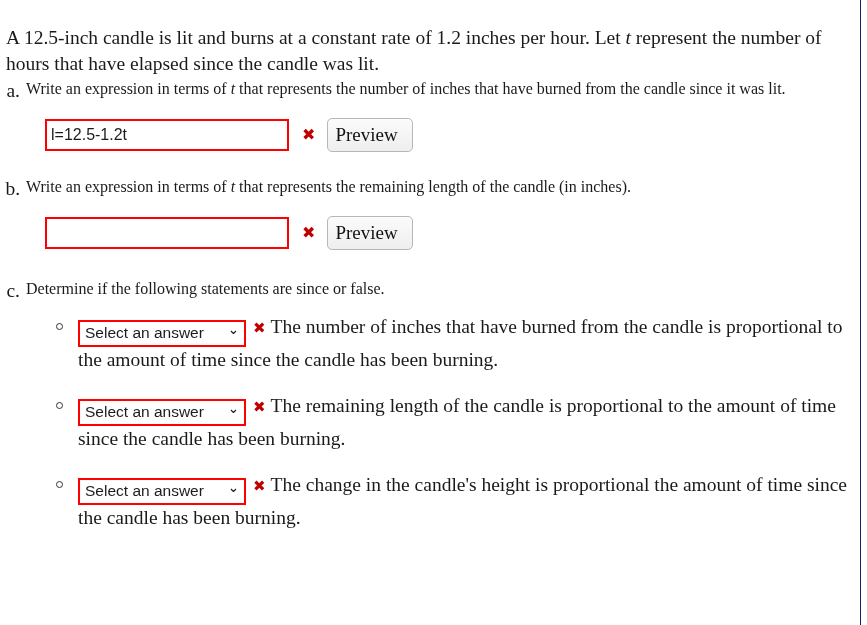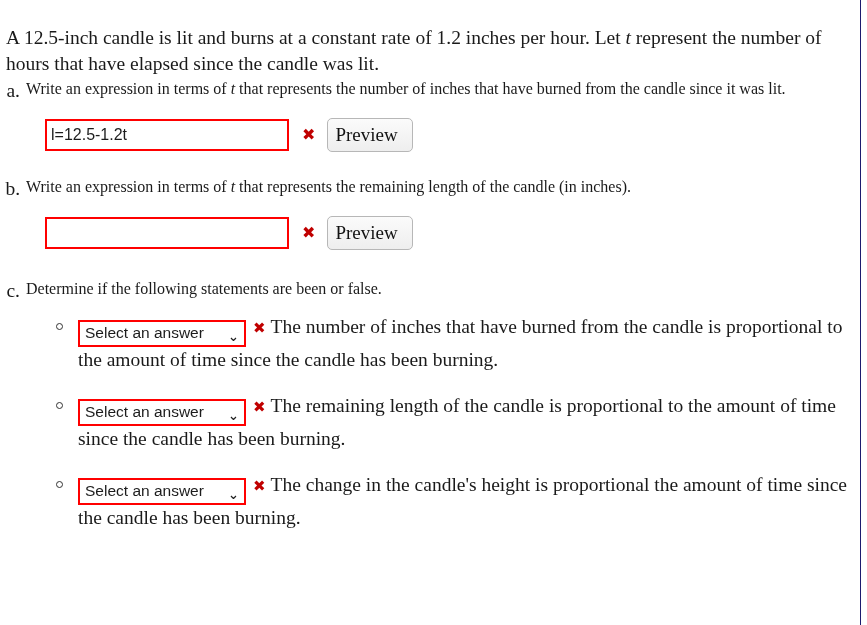--- a/index.html
+++ b/index.html
@@ -150,21 +150,21 @@
     top: 9px;
     width: 7px;
     height: 7px;
     border: 1.4px solid #333333;
     border-radius: 50%;
     box-sizing: border-box;
   }
 
   .answer-select {
     display: inline-flex;
-    align-items: flex-end;
+    align-items: flex-start;
     justify-content: space-between;
     vertical-align: -5px;
     width: 168px;
     box-sizing: border-box;
     border: 2px solid #ff0000;
     background: #ffffff;
     padding: 1px 5px 2px 5px;
     font-family: "Liberation Sans", "DejaVu Sans", sans-serif;
     font-size: 15.5px;
     line-height: 20px;
@@ -224,21 +224,21 @@
           <input class="answer-input" type="text" value="" style="">
           <span class="xmark">✖</span>
           <button class="preview-btn">Preview</button>
         </div>
       </div>
     </div>
 
     <div class="part part-c" style="margin-top:28px;">
       <div class="part-label">c.</div>
       <div class="part-body">
-        <div class="part-text">Determine if the following statements are been or false.</div>
+        <div class="part-text">Determine if the following statements are since or false.</div>
         <ul class="statements">
 
           <li class="statement">
             <span class="ring-bullet"></span>
             <span class="answer-select">
               <span>Select an answer</span>
               <span class="chevron">⌄</span>
             </span><span class="stmt-x">✖</span><span class="stmt-text">The number of inches that have burned from the candle is proportional to the amount of time since the candle has been burning.</span>
           </li>
 

